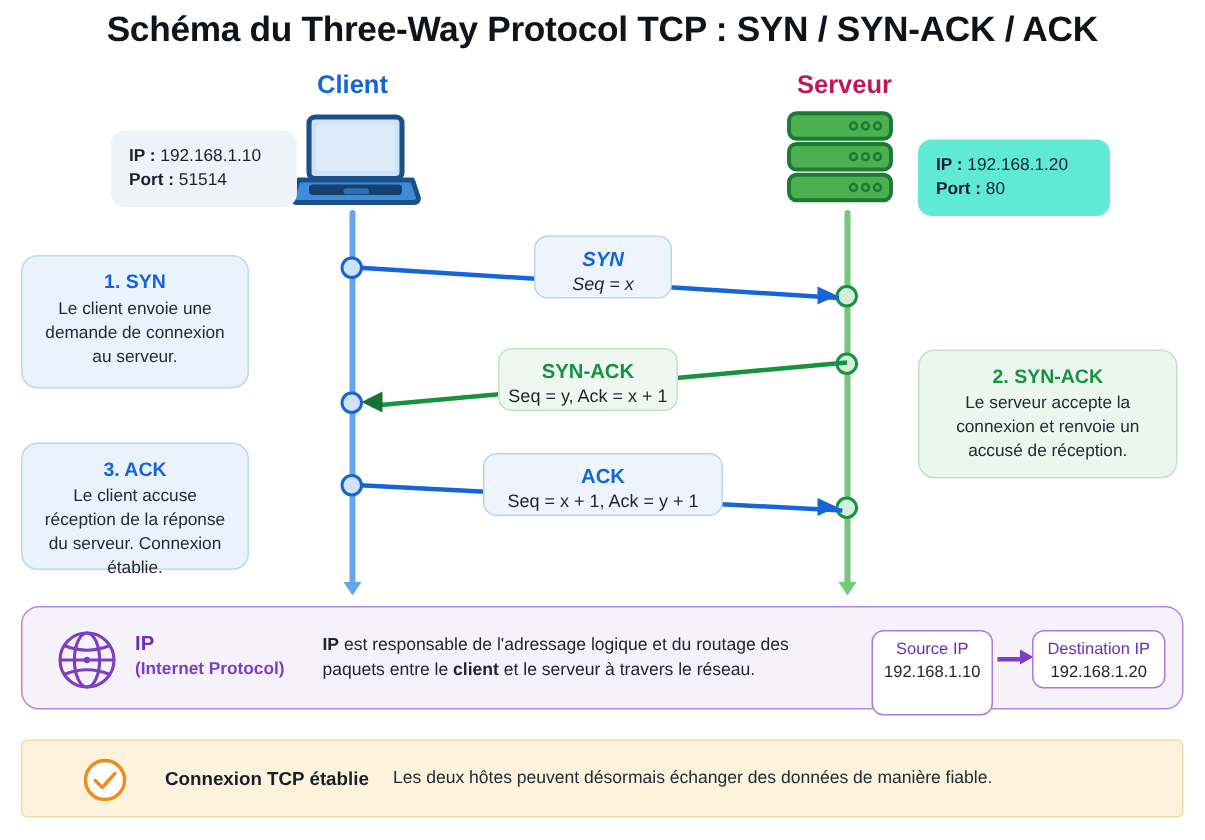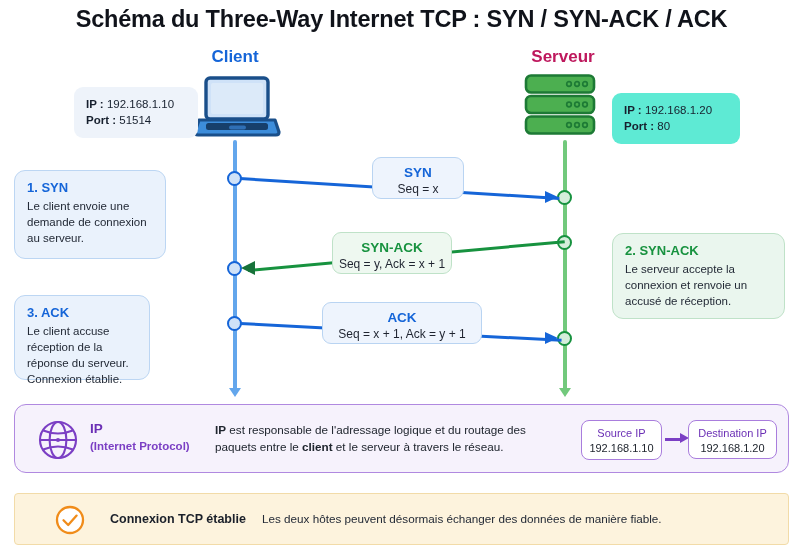--- a/index.html
+++ b/index.html
@@ -76,20 +76,21 @@
   .packet .psub{font-size:12px;line-height:17px;color:#1f2430;}
   .packet.blue{background:#eef4fd;border:1.3px solid #b9d4f2;}
   .packet.blue .ptitle{color:#1565d8;}
   .packet.green{background:#eef8f0;border:1.3px solid #bfe2c8;}
   .packet.green .ptitle{color:#17923f;}
 
   
   .stepbox{
     position:absolute;border-radius:11px;box-sizing:border-box;
     padding:9px 12px 10px 12px;
+    text-align:center;
   }
   .stepbox .sh{font-size:13px;font-weight:bold;margin-bottom:3px;}
   .stepbox .sb{font-size:11.5px;line-height:16px;color:#232a36;}
   .stepbox.blue{background:#eaf2fc;border:1.2px solid #bcd6f3;}
   .stepbox.blue .sh{color:#1565d8;}
   .stepbox.green{background:#eaf6ee;border:1.2px solid #bfe2c8;}
   .stepbox.green .sh{color:#17923f;}
 
   
   .ip-panel{
@@ -101,42 +102,42 @@
   .ip-name{position:absolute;left:75px;top:16px;font-size:13.5px;font-weight:bold;color:#6b2fb5;}
   .ip-sub{position:absolute;left:75px;top:35px;font-size:11.5px;font-weight:bold;color:#7b3fc4;}
   .ip-desc{position:absolute;left:200px;top:16px;width:355px;font-size:11.7px;line-height:17px;color:#20262f;}
   .ip-desc b{font-weight:bold;}
   .ipchip{
     position:absolute;border:1.3px solid #a97ddd;border-radius:8px;
     background:#ffffff;text-align:center;box-sizing:border-box;padding-top:5px;
   }
   .ipchip .ct{font-size:11px;color:#6b2fb5;line-height:15px;}
   .ipchip .cv{font-size:11px;color:#20262f;line-height:15px;}
-  .chip-src{left:566px;top:15px;width:81px;height:40px;}
+  .chip-src{left:566px;top:15px;width:81px;height:57px;}
   .chip-dst{left:673px;top:15px;width:89px;height:39px;}
   .chip-arrow-line{position:absolute;left:650px;top:33px;width:17px;height:2.6px;background:#7b3fc4;}
   .chip-arrow-head{position:absolute;left:665px;top:28px;width:0;height:0;
     border-top:5.5px solid transparent;border-bottom:5.5px solid transparent;border-left:9px solid #7b3fc4;}
 
   
   .banner{
     position:absolute;left:14px;top:493px;width:775px;height:52px;
     background:#fdf3dd;border:1.2px solid #f2dba8;border-radius:4px;
     box-sizing:border-box;
   }
   .check{position:absolute;left:40px;top:11px;width:30px;height:30px;}
   .banner-strong{position:absolute;left:95px;top:18px;font-size:12.5px;font-weight:bold;color:#1a1f29;}
   .banner-text{position:absolute;left:247px;top:18px;font-size:11.7px;color:#232a36;}
 </style>
 </head>
 <body>
 
 <div id="stage">
 
-  <div class="title">Schéma du Three-Way Internet TCP : SYN / SYN-ACK / ACK</div>
+  <div class="title">Schéma du Three-Way Protocol TCP : SYN / SYN-ACK / ACK</div>
 
   <div class="endpoint-label client-label">Client</div>
 
   <div class="laptop">
     <svg width="88" height="62" viewBox="0 0 88 62">
       <rect x="13" y="2" width="62" height="41" rx="4" fill="#cfe2f8" stroke="#1a4f8a" stroke-width="3.4"></rect>
       <rect x="18" y="7" width="52" height="31" rx="2" fill="#dceaf9"></rect>
       <path d="M6 44 L82 44 L86 56 Q86 59 83 59 L5 59 Q2 59 2 56 Z" fill="#3d8ddb" stroke="#1a4f8a" stroke-width="3.2" stroke-linejoin="round"></path>
       <rect x="13" y="47" width="62" height="7" rx="2.5" fill="#173f6b"></rect>
       <rect x="36" y="49.5" width="17" height="4" rx="2" fill="#2f6fb5"></rect>
@@ -196,21 +197,21 @@
   <div class="node client" style="top:171px;"></div>
   <div class="node client" style="top:261px;"></div>
   <div class="node client" style="top:316px;"></div>
 
   <div class="node server" style="top:190px;"></div>
   <div class="node server" style="top:235px;"></div>
   <div class="node server" style="top:331px;"></div>
 
   <div class="msgline blue" style="left:240px;top:177px;width:320px;transform:rotate(3.6deg);"></div>
   <div class="arrowhead right-blue" style="left:545px;top:191px;"></div>
-  <div class="packet blue" style="left:372px;top:157px;width:92px;height:42px;">
+  <div class="packet blue" style="left:356px;top:157px;width:92px;height:42px;font-style:italic;">
     <div class="ptitle">SYN</div>
     <div class="psub">Seq = x</div>
   </div>
 
   <div class="msgline green" style="left:248px;top:269px;width:318px;transform:rotate(-5.2deg);"></div>
   <div class="arrowhead left-green" style="left:241px;top:261px;"></div>
   <div class="packet green" style="left:332px;top:232px;width:120px;height:42px;">
     <div class="ptitle">SYN-ACK</div>
     <div class="psub">Seq = y, Ack = x + 1</div>
   </div>
@@ -225,21 +226,21 @@
   <div class="stepbox blue" style="left:14px;top:170px;width:152px;height:89px;">
     <div class="sh">1. SYN</div>
     <div class="sb">Le client envoie une demande de connexion au serveur.</div>
   </div>
 
   <div class="stepbox green" style="left:612px;top:233px;width:173px;height:86px;">
     <div class="sh">2. SYN-ACK</div>
     <div class="sb">Le serveur accepte la connexion et renvoie un accusé de réception.</div>
   </div>
 
-  <div class="stepbox blue" style="left:14px;top:295px;width:136px;height:85px;">
+  <div class="stepbox blue" style="left:14px;top:295px;width:152px;height:85px;">
     <div class="sh">3. ACK</div>
     <div class="sb">Le client accuse réception de la réponse du serveur. Connexion établie.</div>
   </div>
 
   <div class="ip-panel">
     <div class="globe">
       <svg width="42" height="42" viewBox="0 0 42 42">
         <g fill="none" stroke="#7b3fc4" stroke-width="2.1">
           <circle cx="21" cy="21" r="18"></circle>
           <ellipse cx="21" cy="21" rx="8.4" ry="18"></ellipse>

